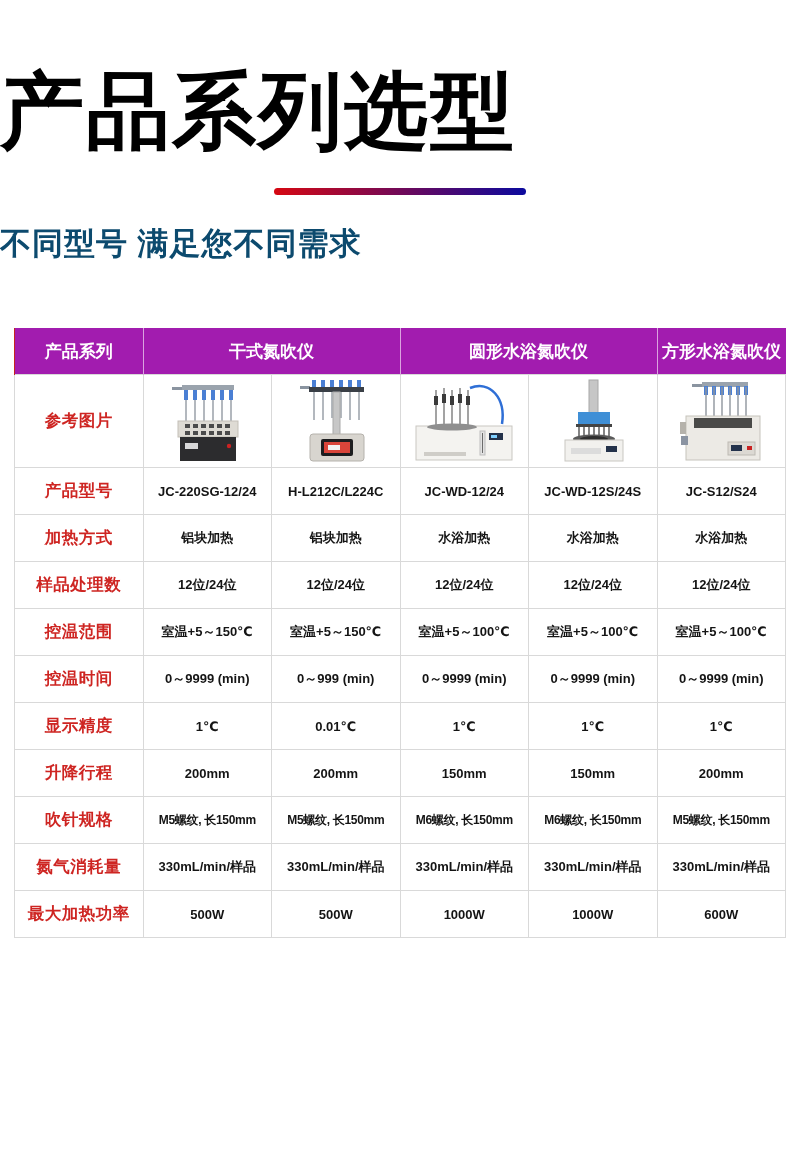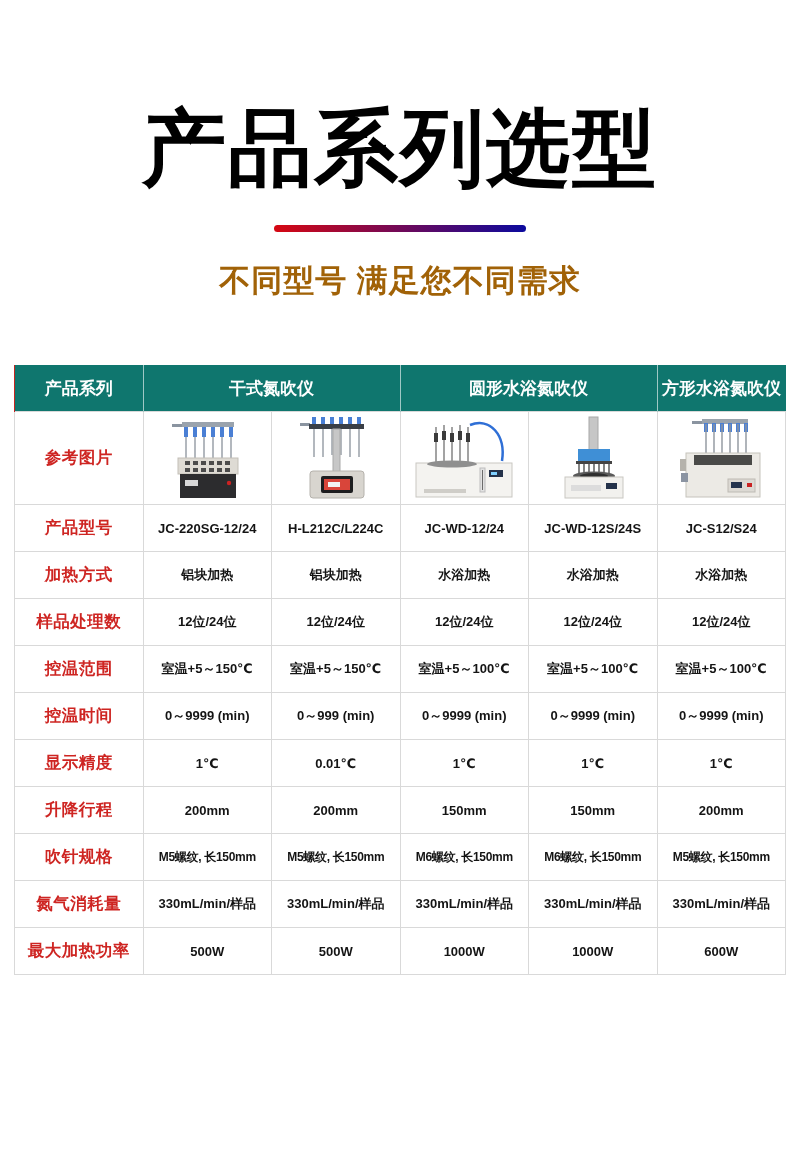--- a/index.html
+++ b/index.html
@@ -1,40 +1,40 @@
 <!DOCTYPE html>
 <html><head>
 <meta charset="utf-8">
 <style>
   html,body{margin:0;padding:0;}
   body{
     width:800px;height:1172px;background:#ffffff;
     font-family:"Liberation Sans","DejaVu Sans",sans-serif;
     -webkit-font-smoothing:antialiased;
   }
-  .hero{text-align:center;margin-top:37px;}
+  .hero{text-align:left;}
   .page-title{
     margin:0;padding-top:64px;
     font-size:84px;line-height:1.12;font-weight:900;color:#000;
     letter-spacing:2px;
   }
   .divider{
     width:252px;height:7px;margin:30px auto 0;border-radius:4px;
     background:linear-gradient(to right,#d60812,#0b0a9e);
   }
   .subtitle{
-    margin:28px 0 0;font-size:31px;font-weight:600;color:#a16207;
+    margin:28px 0 0;font-size:31px;font-weight:600;color:#0c4a6e;
     letter-spacing:1px;
   }
   table.spec{
     width:772px;margin:63px auto 0;
     border-collapse:collapse;table-layout:fixed;
   }
   table.spec th{
-    background:#0f766e;color:#ffffff;
+    background:#a21caf;color:#ffffff;
     height:46px;font-size:17px;font-weight:700;
     border-left:1px solid rgba(255,255,255,.6);
     padding:0 2px;
   }
   table.spec th:first-child{border-left:1px solid #c42521;}
   table.spec td{
     border:1px solid #d9d9d9;background:#fff;
     height:46px;text-align:center;vertical-align:middle;
     font-size:13px;font-weight:700;color:#141414;
     padding:0 2px;overflow:hidden;white-space:nowrap;

